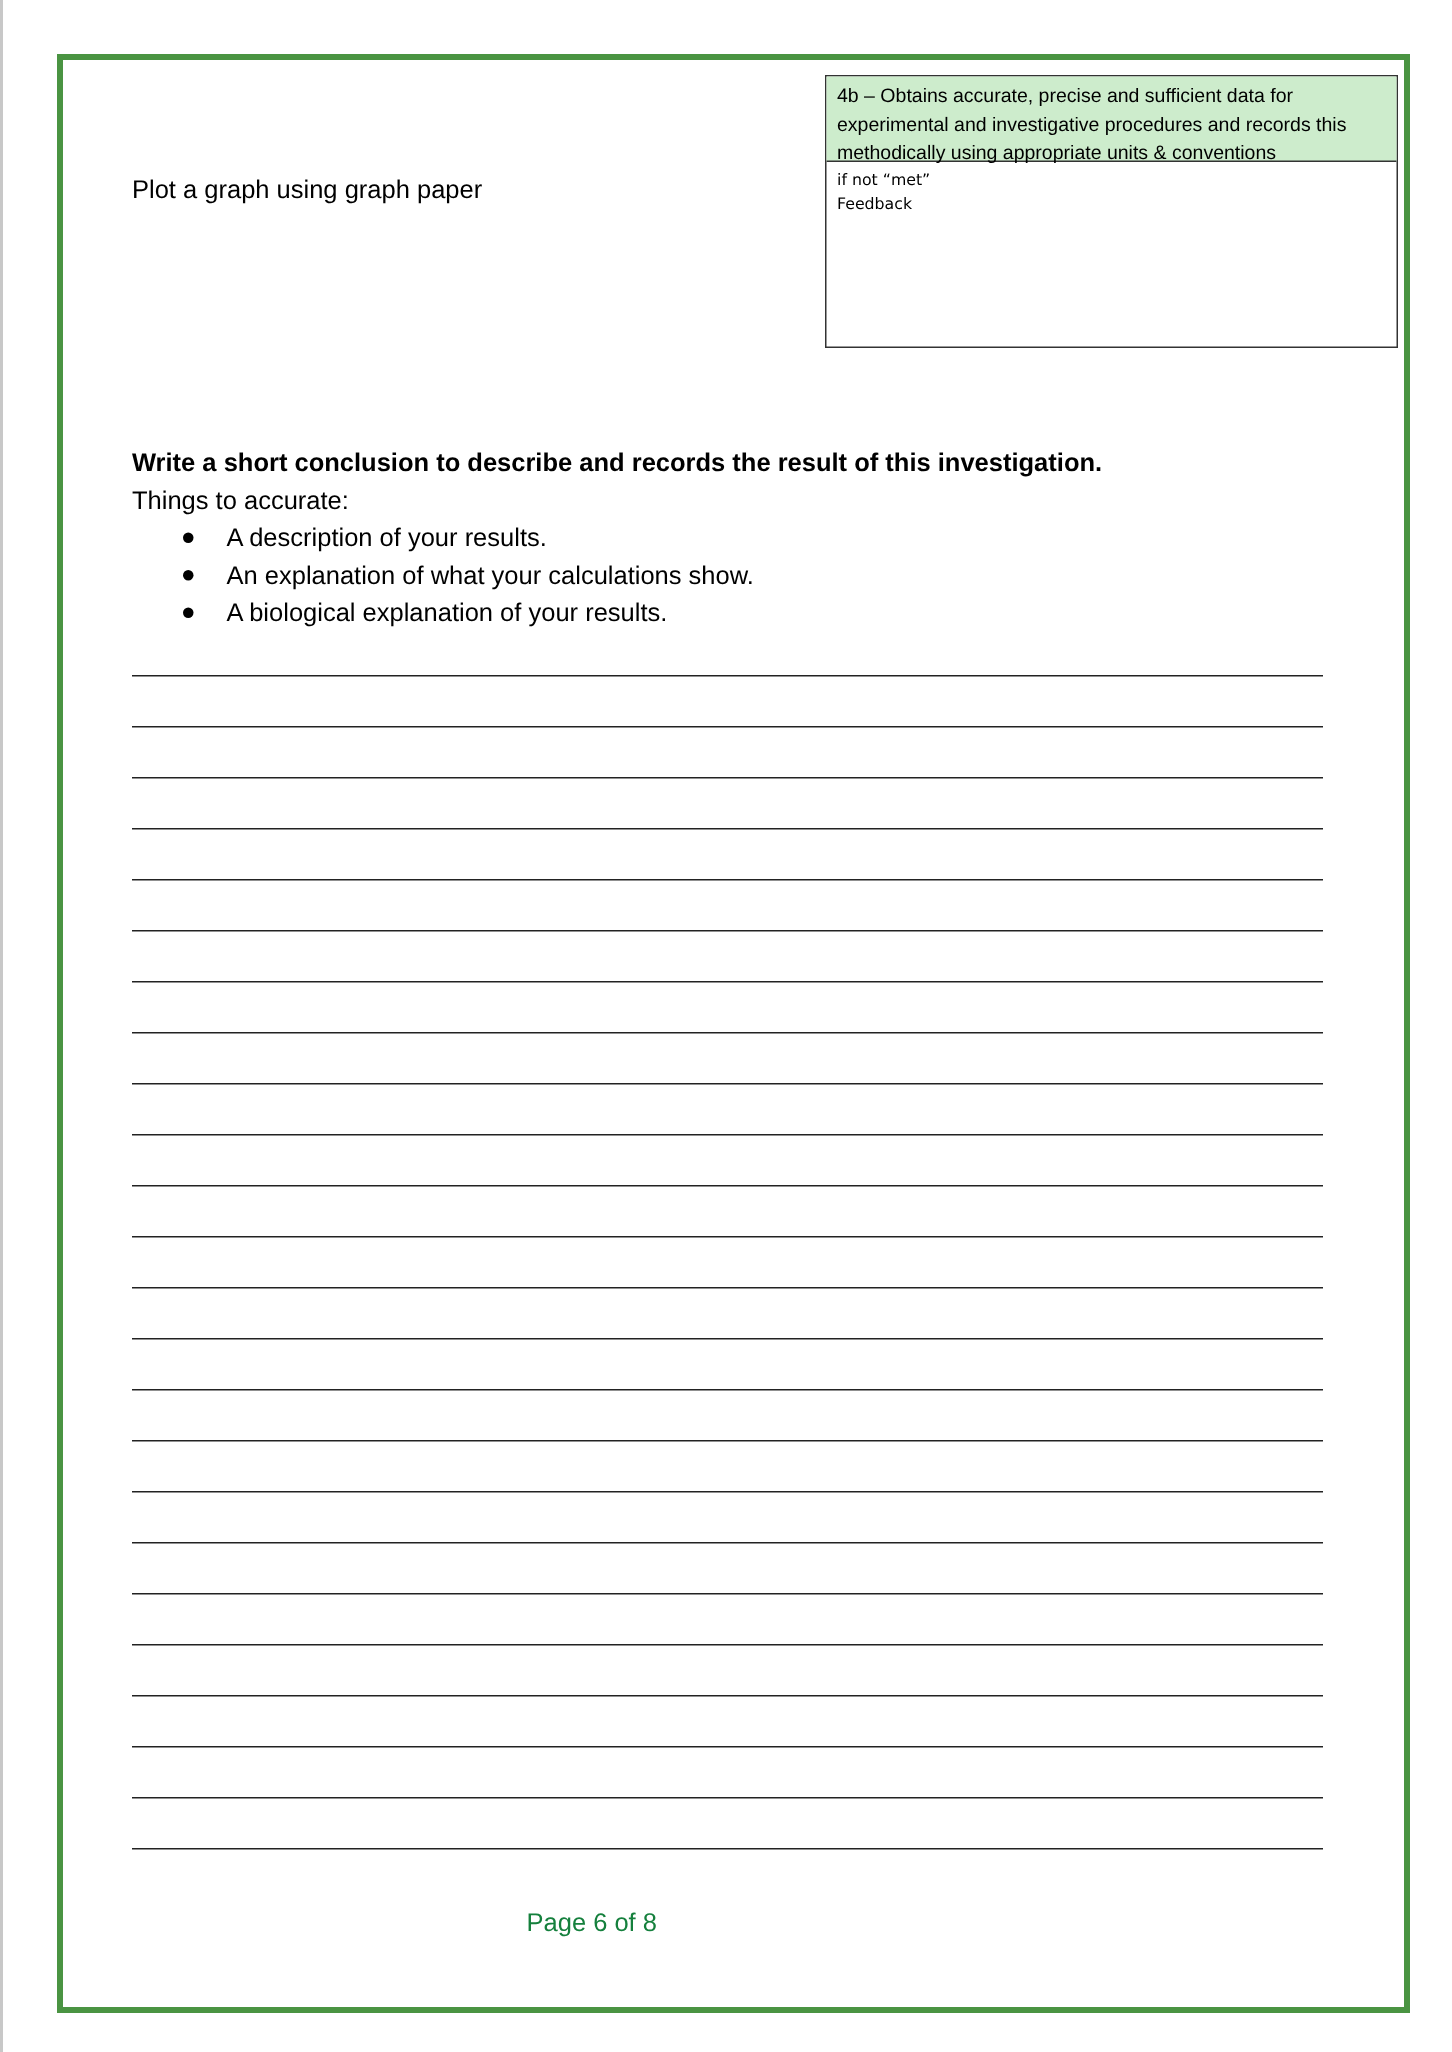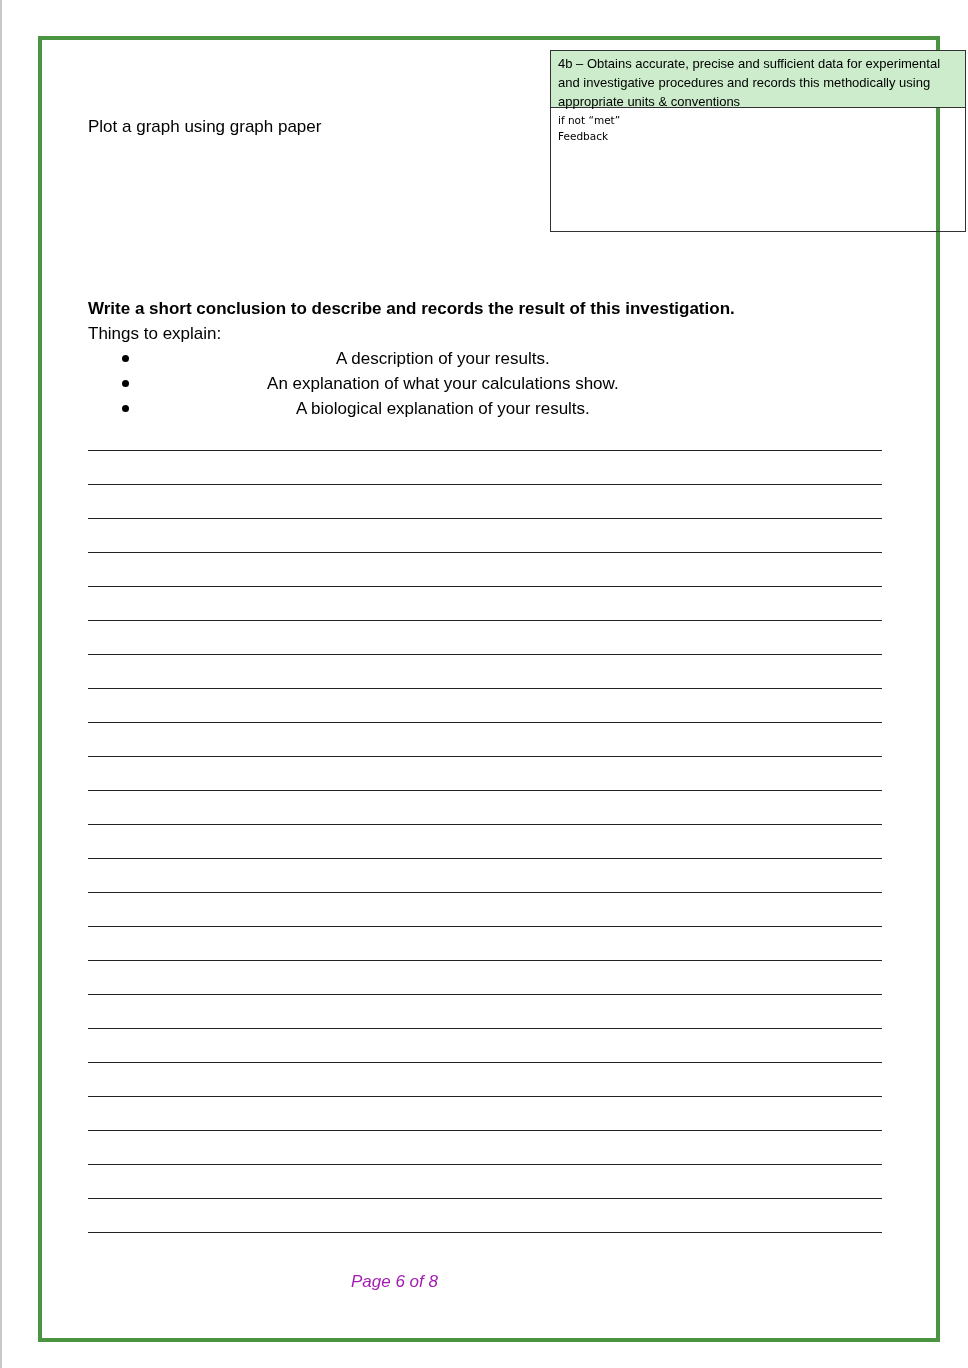--- a/index.html
+++ b/index.html
@@ -9,69 +9,69 @@
   }
   .left-edge { position: absolute; left: 0; top: 0; width: 2px; height: 1368px; background: #c8c8c8; }
   .page-border {
     position: absolute; left: 38px; top: 36px; width: 894px; height: 1298px;
     border: 4px solid #4a9442; box-sizing: content-box;
   }
   .heading-graph {
     position: absolute; left: 88px; top: 117px; font-size: 17px; font-weight: normal;
   }
   .crit-table {
-    position: absolute; left: 550px; top: 50px; width: 416px; border: 1px solid #333;
+    position: absolute; left: 550px; top: 50px; width: 382px; border: 1px solid #333;
     border-collapse: collapse; box-sizing: border-box;
   }
   .crit-header {
     background: #cdeccc; font-size: 13px; line-height: 19px; padding: 3px 7px 2px 7px;
     border-bottom: 1px solid #333; height: 57px; box-sizing: border-box;
   }
   .crit-row {
     font-size: 11px; line-height: 16px; padding: 4px 7px; box-sizing: border-box;
     font-family: "DejaVu Sans", sans-serif; font-size: 10.5px;
   }
   .crit-row.date { height: 56px; border-bottom: 1px solid #333; }
   .crit-row.feedback { height: 123px; }
   .crit-row span { display: block; }
   .conclusion {
     position: absolute; left: 88px; top: 296px; font-size: 17px; line-height: 25px;
   }
   .conclusion .title { font-weight: bold; }
-  .conclusion ul { margin: 0; padding: 0; list-style: none; text-align: center; }
+  .conclusion ul { margin: 0; padding: 0; list-style: none; }
   .conclusion li { position: relative; padding-left: 63px; line-height: 25px; }
   .conclusion li .bullet {
     position: absolute; left: 34px; top: 9px; width: 7px; height: 7px; border-radius: 50%; background: #000;
   }
   .lines { position: absolute; left: 88px; top: 450px; width: 794px; }
   .write-line { position: absolute; left: 0; width: 794px; height: 0; border-top: 1.5px solid #222; }
   .footer {
     position: absolute; left: 0; width: 789px; top: 1272px; text-align: center;
-    font-size: 17px; color: #a21caf; font-style: italic;
+    font-size: 17px; color: #15803d;
   }
 </style>
 </head>
 <body>
 
 <div class="left-edge"></div>
 <div class="page-border"></div>
 
 <div class="heading-graph">Plot a graph using graph paper</div>
 
 <div class="crit-table">
   <div class="crit-header">4b – Obtains accurate, precise and sufficient data for experimental and investigative procedures and records this methodically using appropriate units &amp; conventions</div>
   <div class="crit-row feedback">
     <span>if not “met”</span>
     <span>Feedback</span>
   </div>
 </div>
 
 <div class="conclusion">
   <div class="title">Write a short conclusion to describe and records the result of this investigation.</div>
-  <div>Things to explain:</div>
+  <div>Things to accurate:</div>
   <ul>
     <li><span class="bullet"></span><span>A description of your results.</span></li>
     <li><span class="bullet"></span><span>An explanation of what your calculations show.</span></li>
     <li><span class="bullet"></span><span>A biological explanation of your results.</span></li>
   </ul>
 </div>
 
 <div class="lines" id="answer-lines">
     <div class="write-line" style="top: 0px;"></div>
     <div class="write-line" style="top: 34px;"></div>

